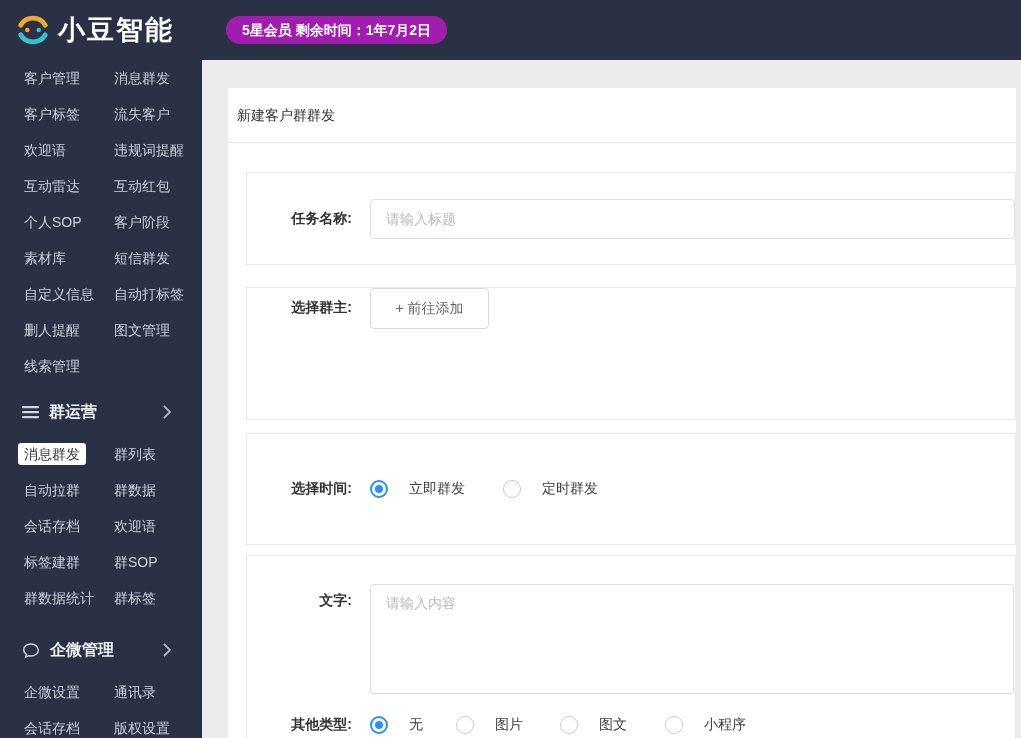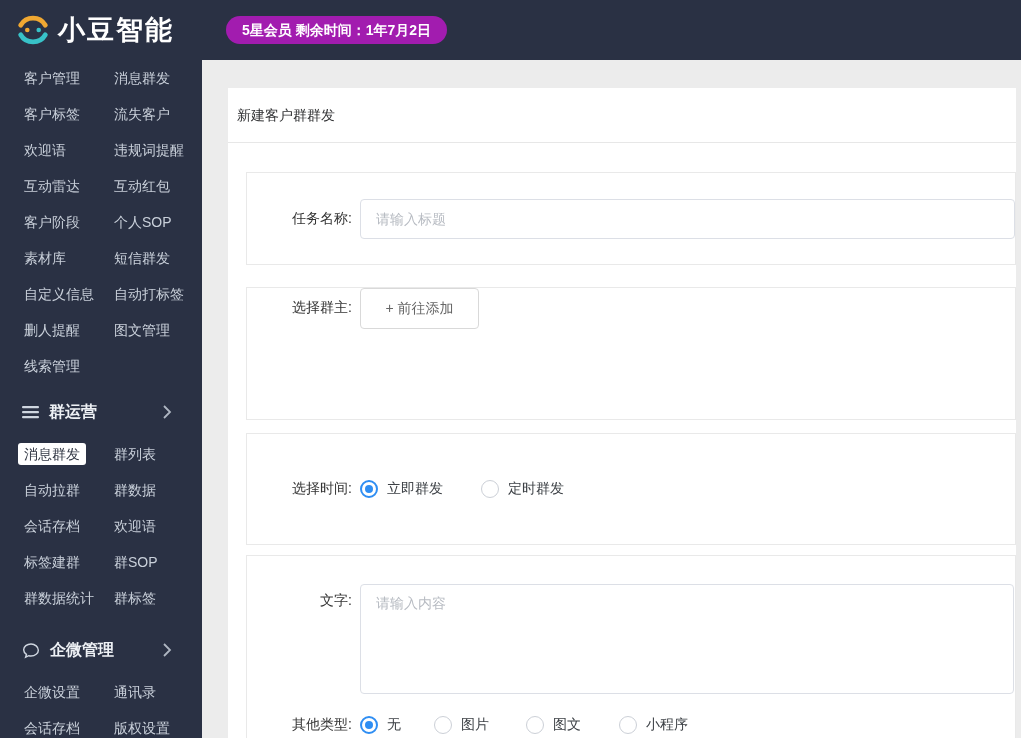--- a/index.html
+++ b/index.html
@@ -25,35 +25,35 @@
   .section-header.second { margin-top:16px; }
   .menu-grid.wecom { margin-top:6px; }
 
   
   .main { position:absolute; left:202px; top:60px; right:0; bottom:0; background:#ececec; z-index:1; }
   .card { margin:28px 5px 0 26px; background:#fff; min-height:760px; }
   .card-header { height:55px; line-height:55px; padding-left:9px; font-size:14px; color:#303133; border-bottom:1px solid #e7e7e7; }
   .card-body { padding:29px 0 40px 18px; }
 
   .form-row { border:1px solid #e9e9e9; background:#fff; display:flex; }
-  .form-row label { width:105px; flex:none; text-align:right; font-size:14px; font-weight:normal; color:#333; margin-right:8px; }
+  .form-row label { width:105px; flex:none; text-align:right; font-size:14px; font-weight:bold; color:#333; margin-right:18px; }
   .row-task { height:93px; align-items:center; margin-bottom:22px; }
   .text-input { flex:1; height:40px; border:1px solid #dcdfe6; border-radius:4px; padding:0 15px; font-size:14px; color:#be185d; outline:none; font-family:inherit; }
   .text-input::placeholder, .content-area::placeholder { color:#b7bbc2; }
   .row-owner { height:133px; align-items:flex-start; margin-bottom:13px; }
   .add-btn { width:119px; height:41px; background:#fff; border:1px solid #d9d9d9; border-radius:4px; color:#666; font-size:14px; cursor:pointer; font-family:inherit; }
   .row-time { height:112px; align-items:center; margin-bottom:10px; }
   .row-content { flex-direction:column; padding:28px 0 24px 0; min-height:260px; }
   .sub-row { display:flex; width:100%; }
   .sub-row.first label { padding-top:8px; }
   .content-area { flex:1; height:110px; border:1px solid #dcdfe6; border-radius:4px; padding:10px 15px; font-size:14px; color:#333; resize:none; outline:none; font-family:inherit; margin-right:1px; }
   .sub-row.second { margin-top:22px; }
 
   .radio-group { display:flex; align-items:center; }
-  .radio { display:inline-flex; align-items:center; margin-right:38px; font-size:14px; color:#3c4045; cursor:pointer; }
+  .radio { display:inline-flex; align-items:center; margin-right:38px; font-size:14px; color:#3c4045; cursor:pointer;gap:12px; }
   .radio .dot { width:18px; height:18px; border-radius:50%; border:1px solid #ccd0d7; background:#fff; margin-right:9px; position:relative; flex:none; }
   .radio.checked .dot { border:2px solid #2f8ef3; }
   .radio.checked .dot::after { content:""; position:absolute; left:3px; top:3px; right:3px; bottom:3px; border-radius:50%; background:#2f8ef3; }
 </style>
 </head>
 <body>
 
 <div class="app">
 
   <header class="topbar">
@@ -75,22 +75,22 @@
 
     <nav class="menu-grid top">
       <a>客户管理</a>
       <a>消息群发</a>
       <a>客户标签</a>
       <a>流失客户</a>
       <a>欢迎语</a>
       <a>违规词提醒</a>
       <a>互动雷达</a>
       <a>互动红包</a>
+      <a>个人SOP</a>
       <a>客户阶段</a>
-      <a>个人SOP</a>
       <a>素材库</a>
       <a>短信群发</a>
       <a>自定义信息</a>
       <a>自动打标签</a>
       <a>删人提醒</a>
       <a>图文管理</a>
       <a>线索管理</a>
     </nav>
 
     <div class="section-header">

